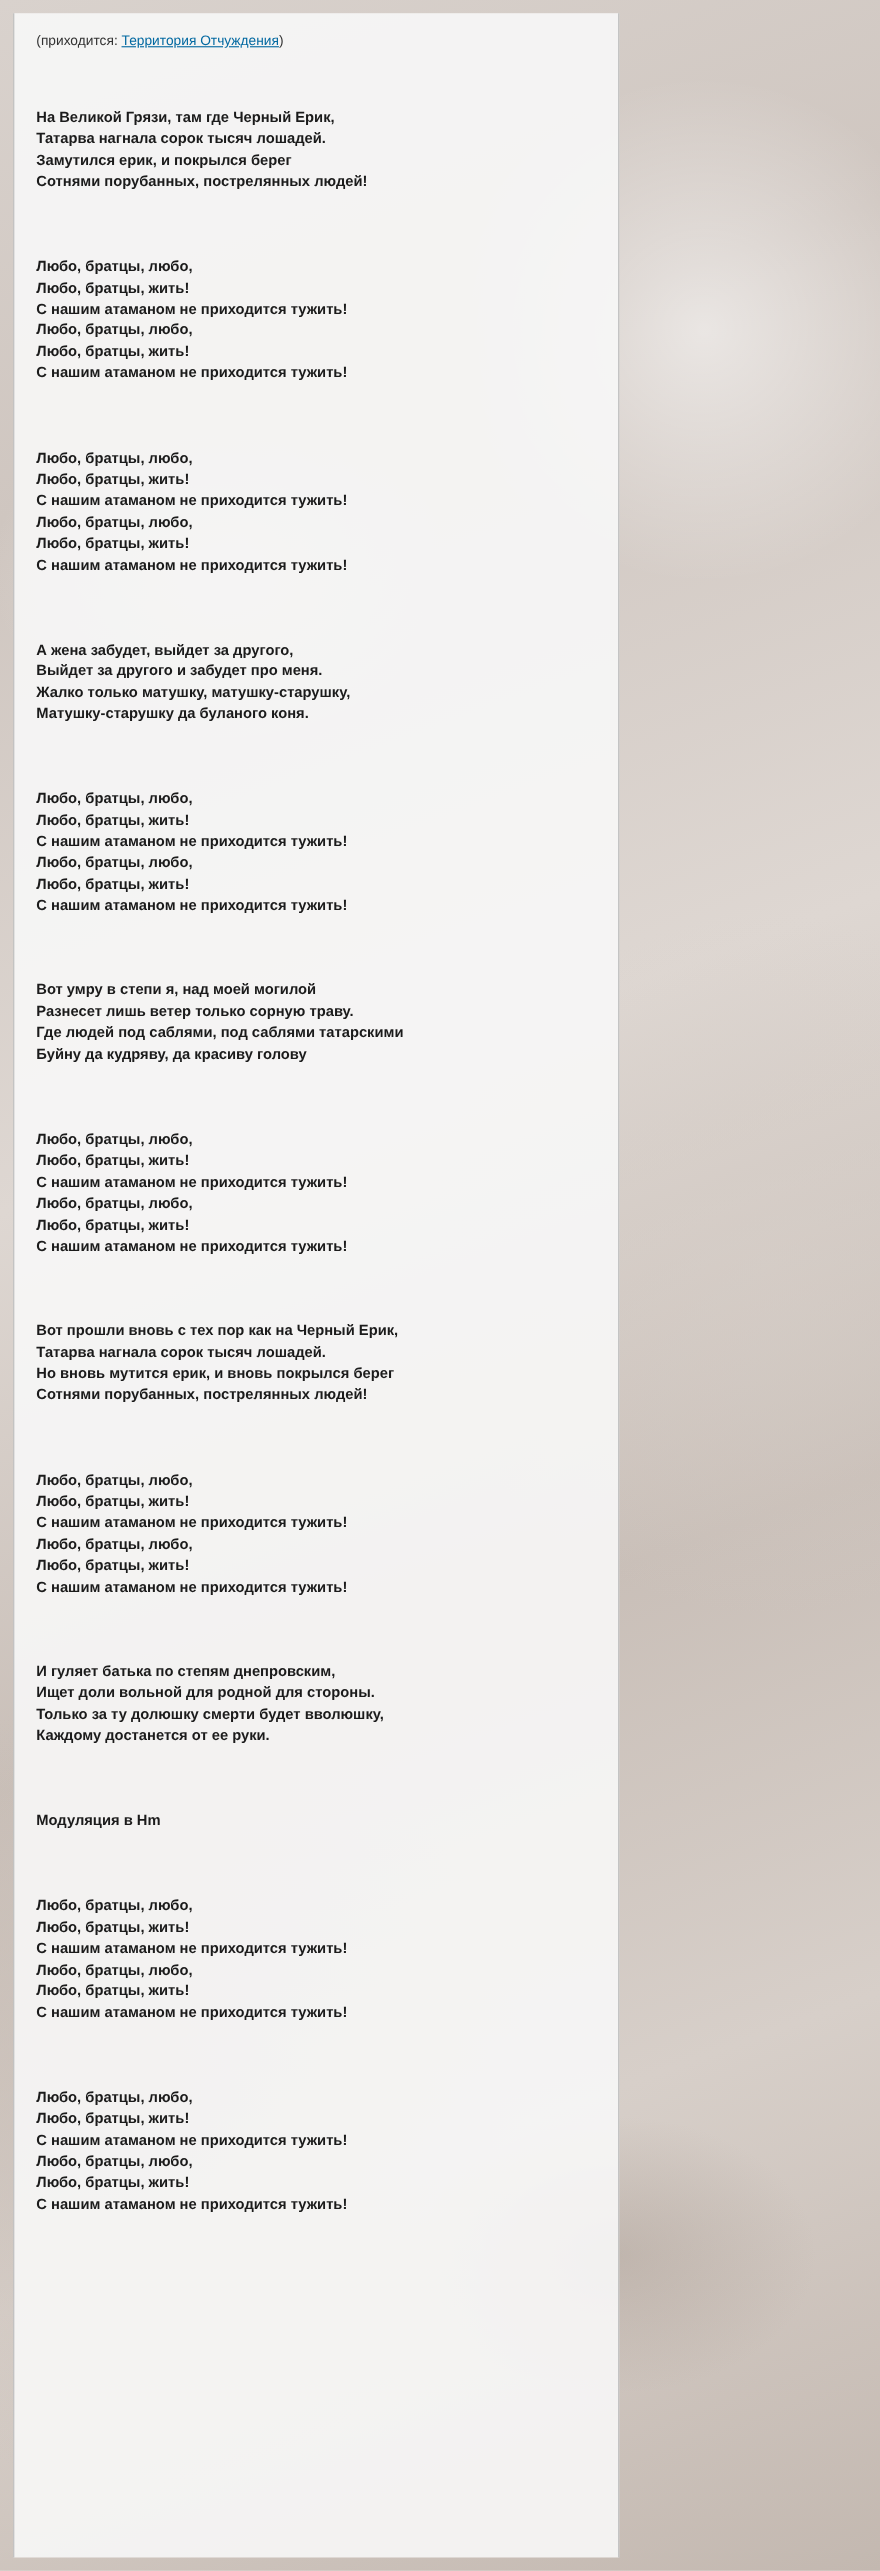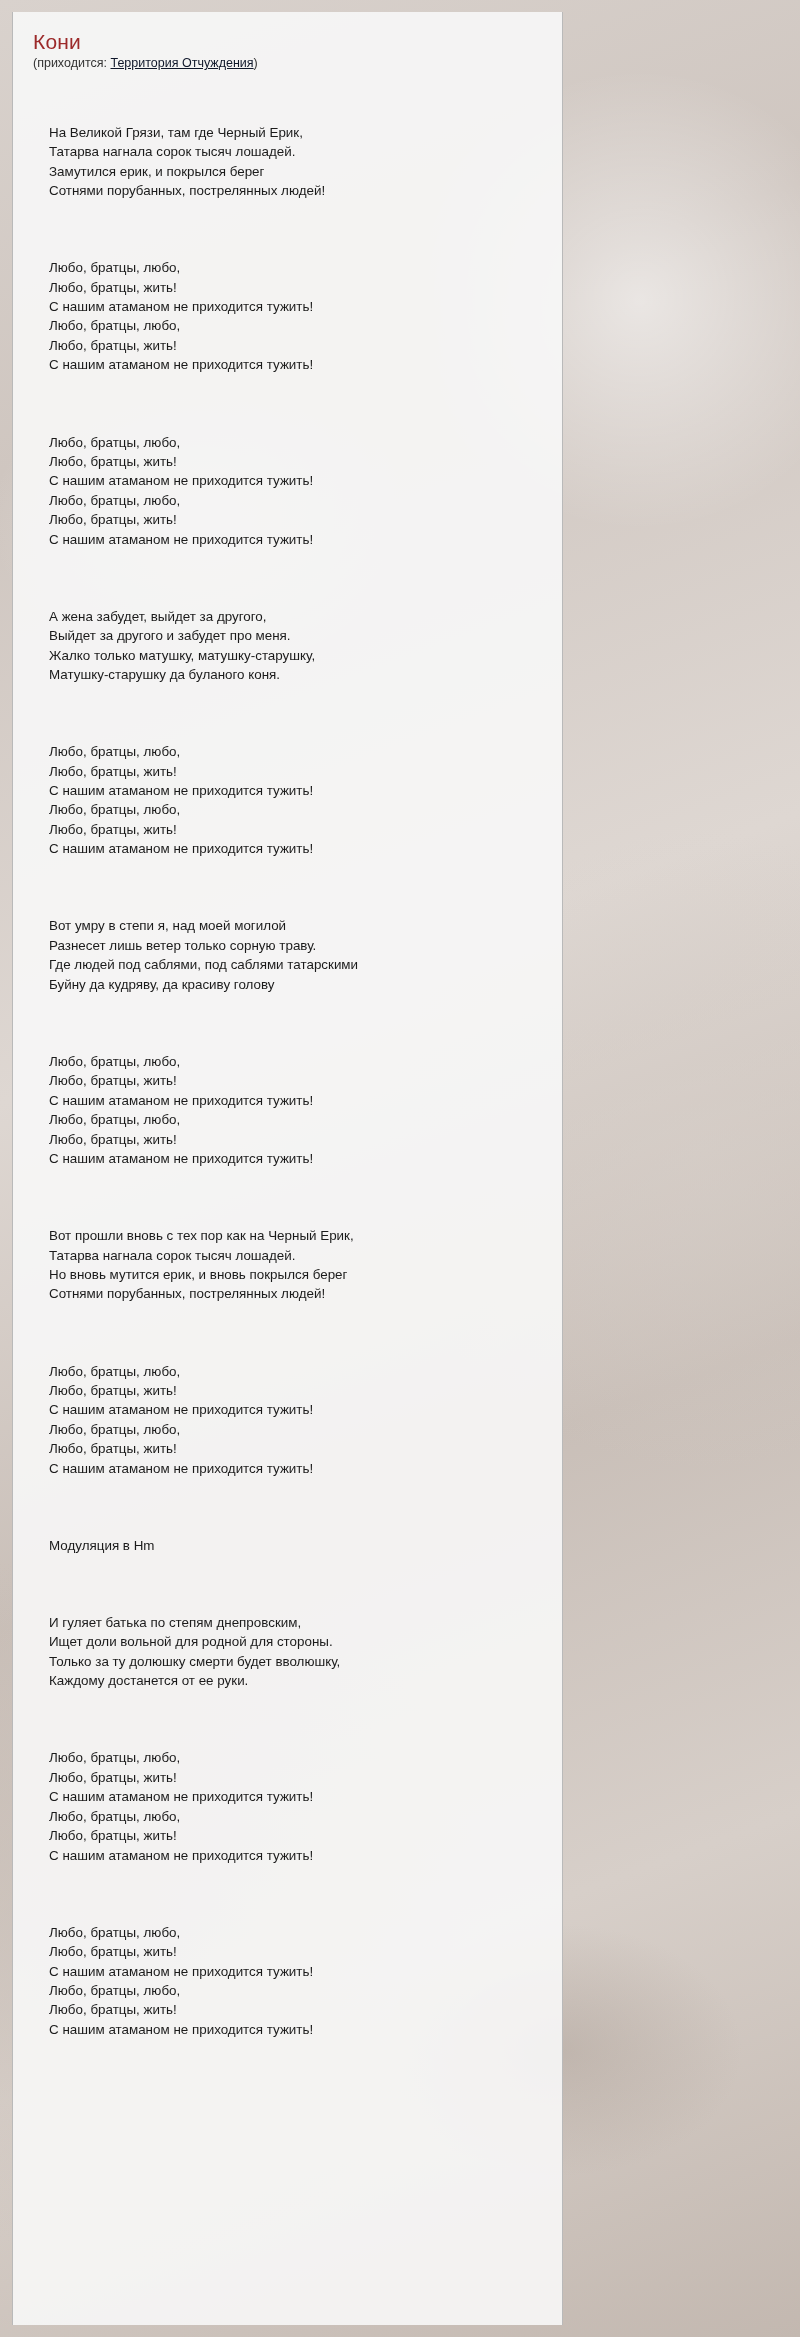--- a/index.html
+++ b/index.html
@@ -57,46 +57,46 @@
     margin: 0 0 2px 0;
     letter-spacing: 0.2px;
   }
 
   .artist-line {
     font-size: 12.5px;
     color: #333;
     margin: 0 0 14px 0;
   }
   .artist-link {
-    color: #0f172a;
+    color: #0369a1;
     text-decoration: underline;
     cursor: pointer;
   }
 
   .lyrics {
     font-size: 13.4px;
     line-height: 19.4px;
     color: #1b1b1b;
     white-space: pre-wrap;
     font-family: "Liberation Sans", sans-serif;
     margin: 0;
   }
   .block {
-    margin: 0 0 19px 16px;
+    margin: 0 0 19px 0;
+    font-weight: bold;
   }
   .block:last-child { margin-bottom: 0; }
 </style>
 </head>
 <body>
 
 <div class="page-bg"></div>
 
 <div class="sheet">
 
-  <h1 class="song-title">Кони</h1>
 
   <div class="artist-line"><span>(приходится: </span><span class="artist-link">Территория Отчуждения</span><span>)</span></div>
 
   <div class="lyrics">
     <div class="block">На Великой Грязи, там где Черный Ерик,
 Татарва нагнала сорок тысяч лошадей.
 Замутился ерик, и покрылся берег
 Сотнями порубанных, пострелянных людей!</div>
     <div class="block">Любо, братцы, любо,
 Любо, братцы, жить!
@@ -133,25 +133,25 @@
     <div class="block">Вот прошли вновь с тех пор как на Черный Ерик,
 Татарва нагнала сорок тысяч лошадей.
 Но вновь мутится ерик, и вновь покрылся берег
 Сотнями порубанных, пострелянных людей!</div>
     <div class="block">Любо, братцы, любо,
 Любо, братцы, жить!
 С нашим атаманом не приходится тужить!
 Любо, братцы, любо,
 Любо, братцы, жить!
 С нашим атаманом не приходится тужить!</div>
-    <div class="block">Модуляция в Hm</div>
     <div class="block">И гуляет батька по степям днепровским,
 Ищет доли вольной для родной для стороны.
 Только за ту долюшку смерти будет вволюшку,
 Каждому достанется от ее руки.</div>
+    <div class="block">Модуляция в Hm</div>
     <div class="block">Любо, братцы, любо,
 Любо, братцы, жить!
 С нашим атаманом не приходится тужить!
 Любо, братцы, любо,
 Любо, братцы, жить!
 С нашим атаманом не приходится тужить!</div>
     <div class="block">Любо, братцы, любо,
 Любо, братцы, жить!
 С нашим атаманом не приходится тужить!
 Любо, братцы, любо,

